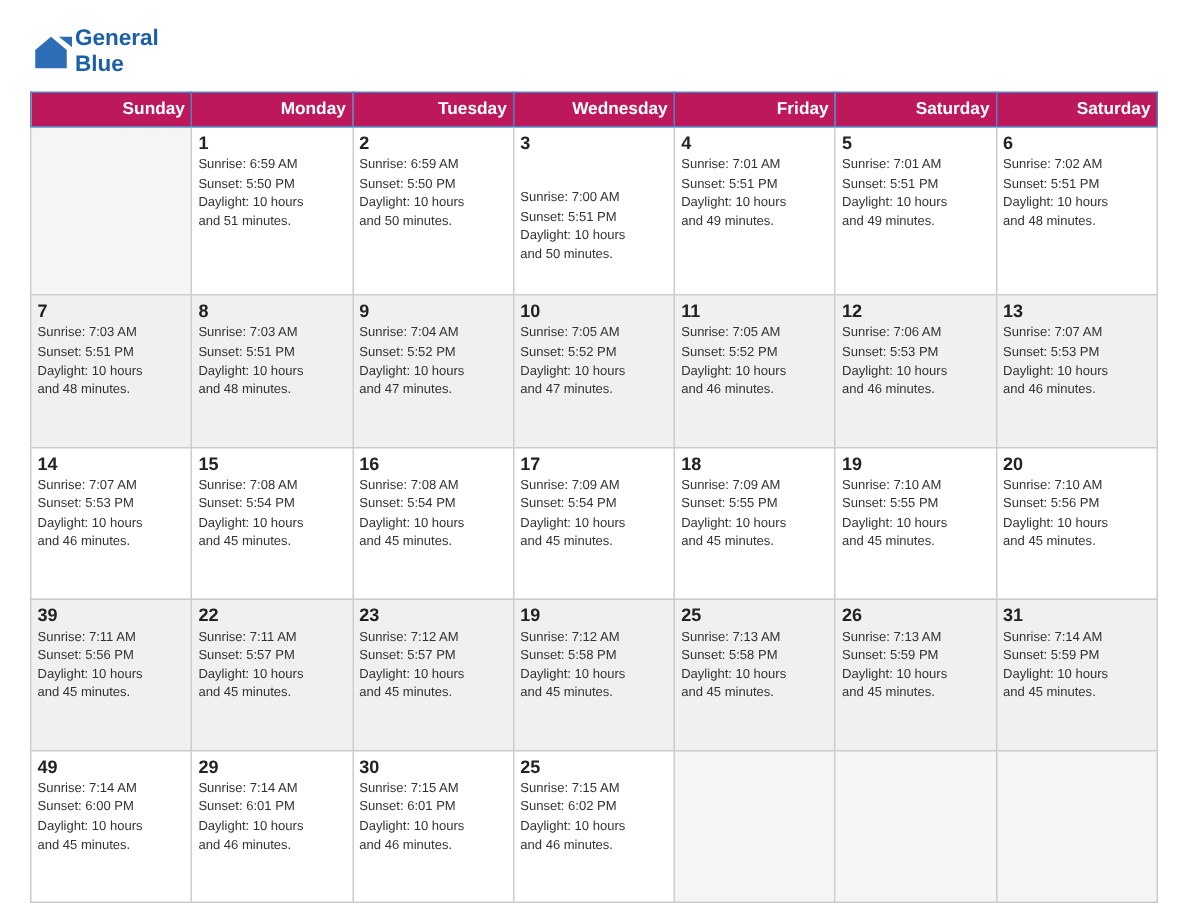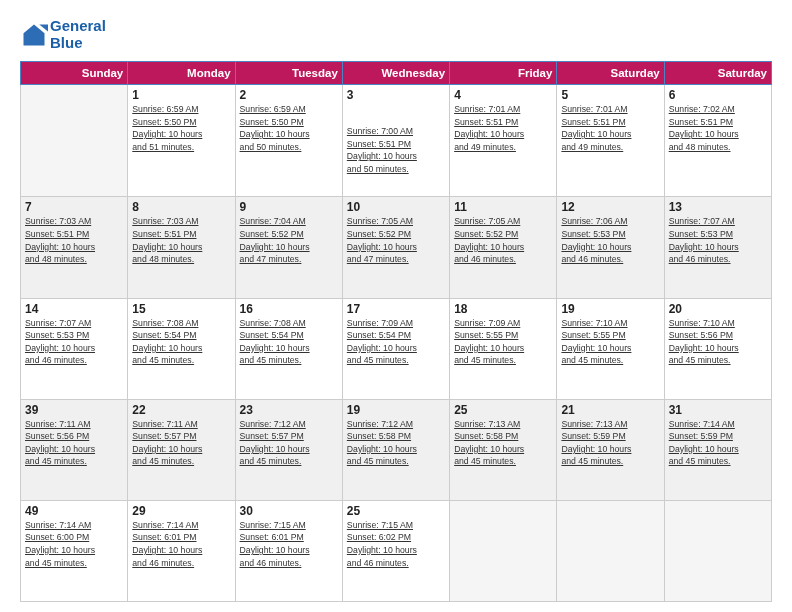--- a/index.html
+++ b/index.html
@@ -84,21 +84,20 @@
       font-size: 12px;
       font-weight: bold;
       color: #222;
       display: block;
       margin-bottom: 1px;
     }
     .cell-info {
       font-size: 8.7px;
       color: #333;
       line-height: 1.45;
-      text-decoration: underline;
     }
     .row-shade {
       background: #f0f0f0 !important;
     }
   </style>
 </head>
 <body>
 
 <div class="page">
   <div class="header">
@@ -304,21 +303,21 @@
 and 45 minutes.</div>
           </td>
           <td class="row-shade">
             <span class="day-num">25</span>
             <div class="cell-info" style="white-space: pre-line;">Sunrise: 7:13 AM
 Sunset: 5:58 PM
 Daylight: 10 hours
 and 45 minutes.</div>
           </td>
           <td class="row-shade">
-            <span class="day-num">21</span>
+            <span class="day-num">26</span>
             <div class="cell-info" style="white-space: pre-line;">Sunrise: 7:13 AM
 Sunset: 5:59 PM
 Daylight: 10 hours
 and 45 minutes.</div>
           </td>
           <td class="row-shade">
             <span class="day-num">31</span>
             <div class="cell-info" style="white-space: pre-line;">Sunrise: 7:14 AM
 Sunset: 5:59 PM
 Daylight: 10 hours

